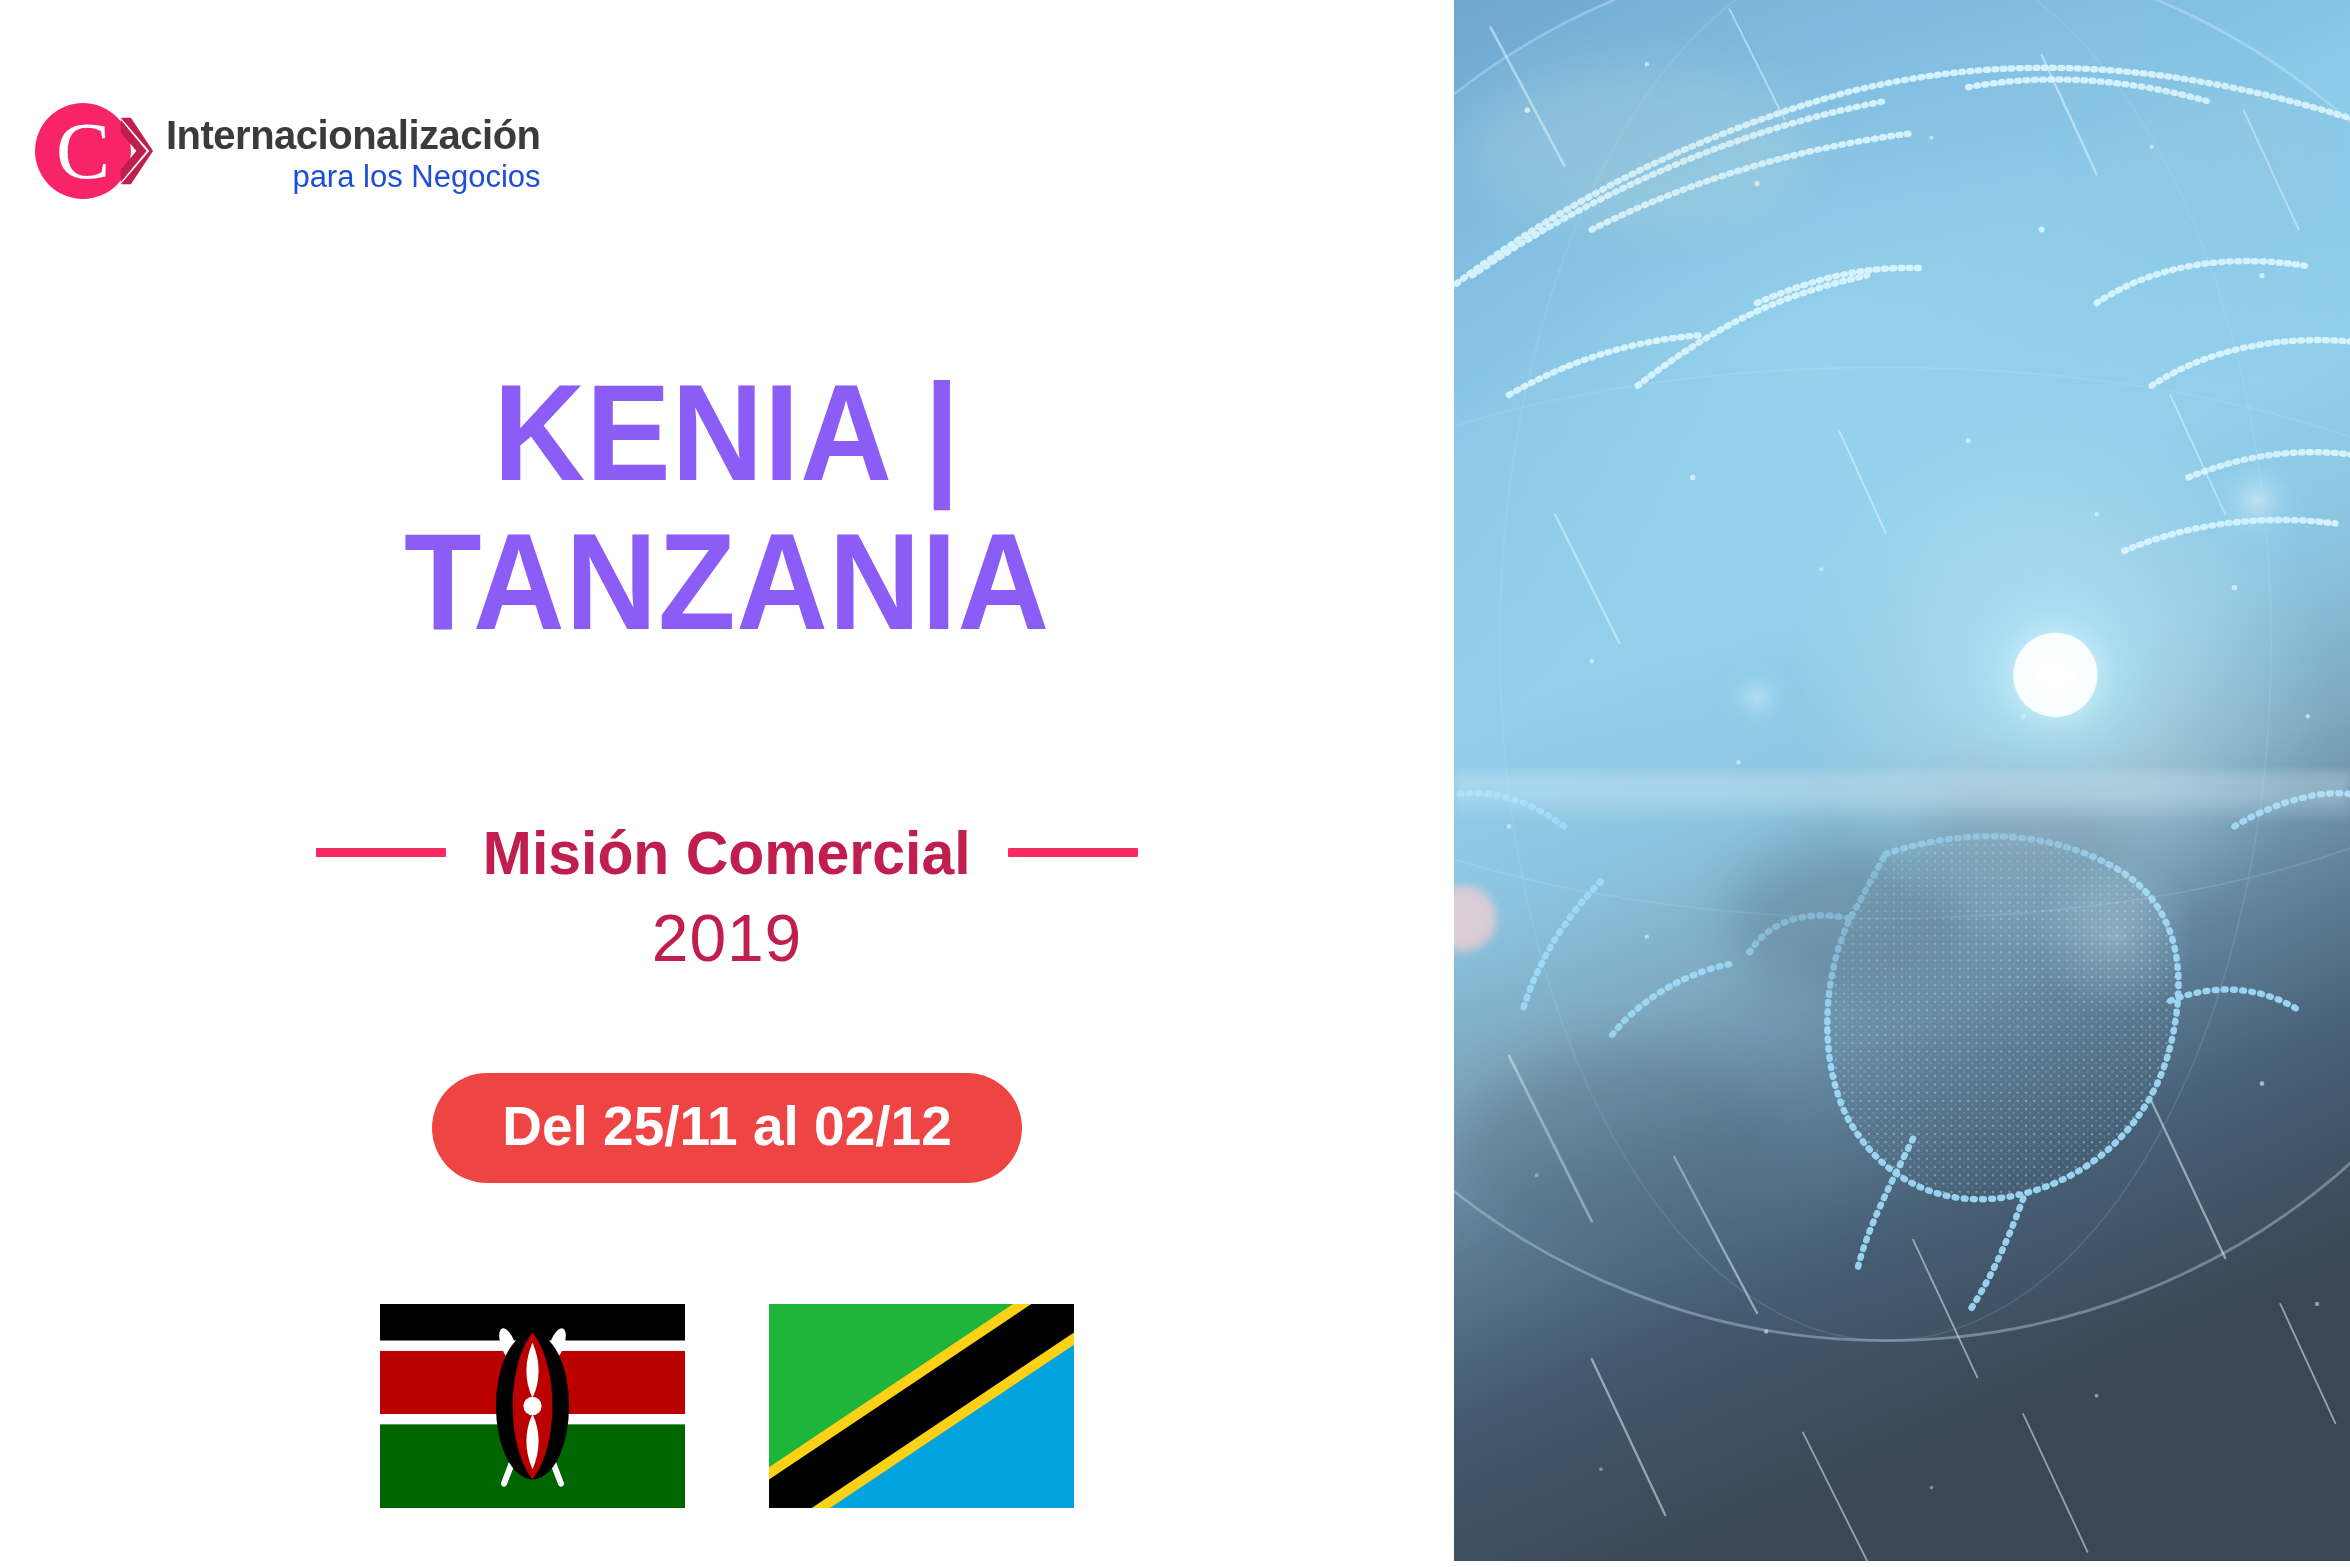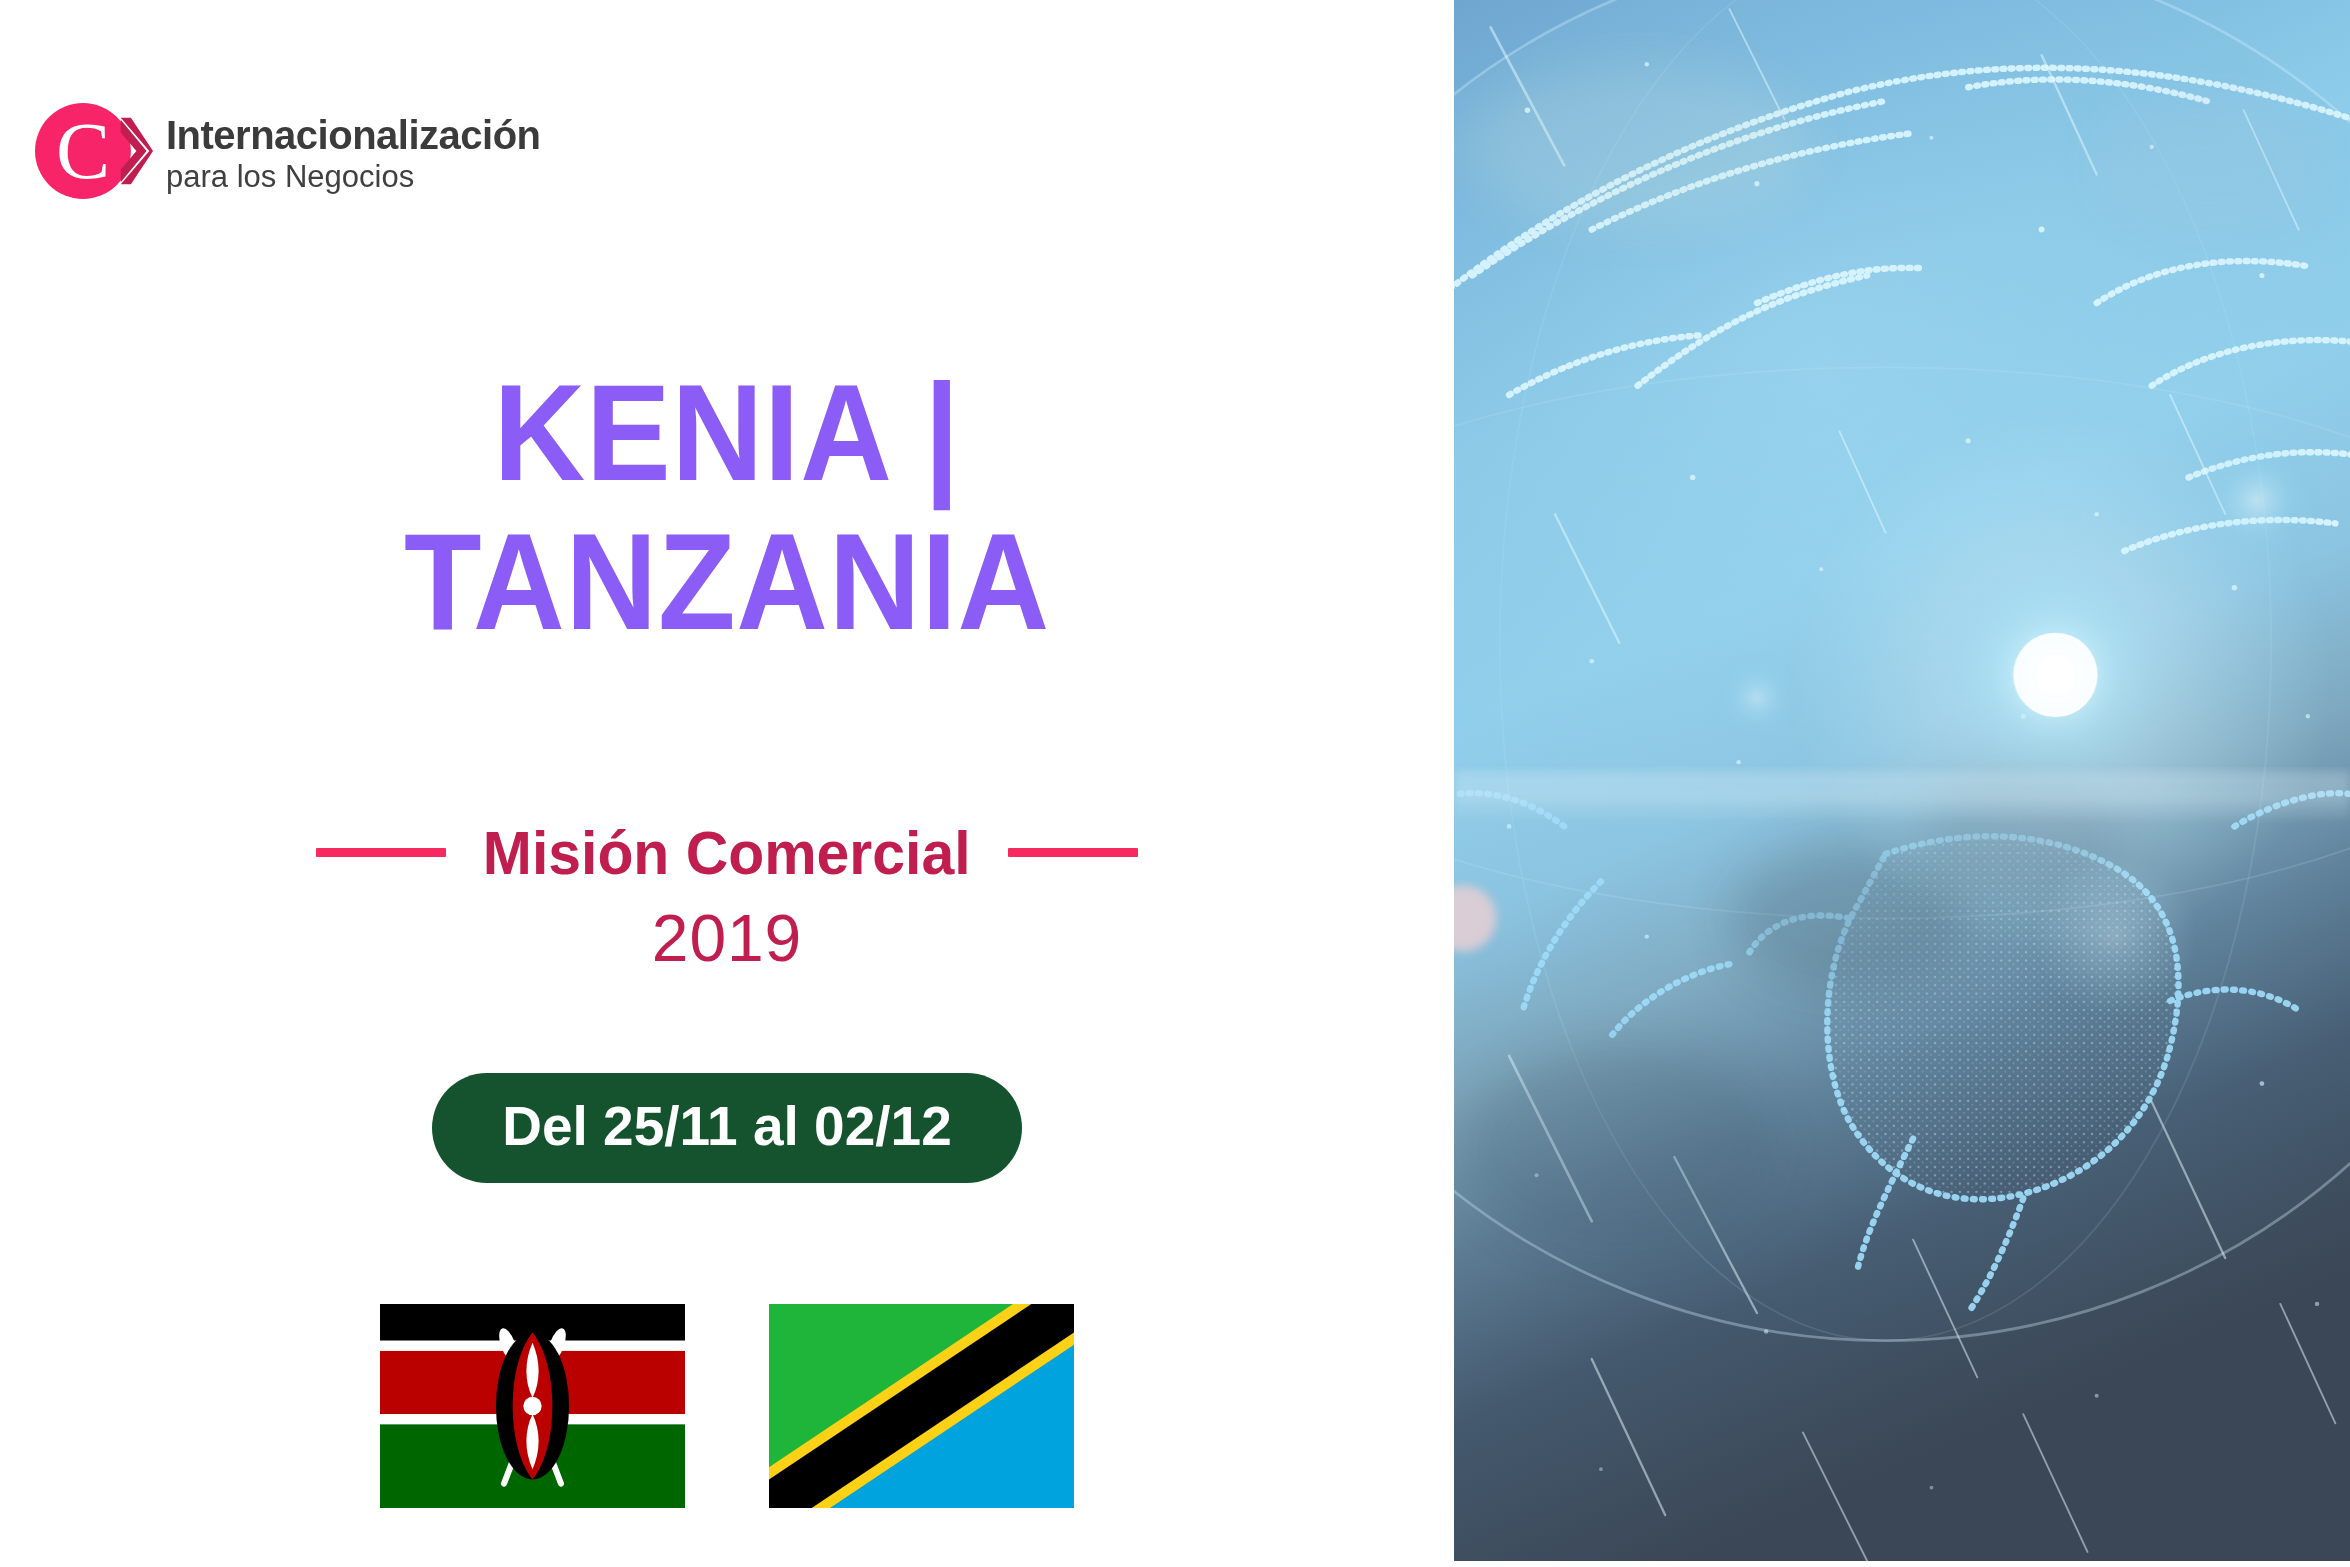--- a/index.html
+++ b/index.html
@@ -61,24 +61,25 @@
     font-weight: bold;
     color: #3b3b3b;
     letter-spacing: -0.5px;
     line-height: 1.05;
     white-space: nowrap;
   }
   .logo-sub {
     font-family: "Liberation Sans", sans-serif;
     font-size: 31px;
     font-weight: normal;
-    color: #404040;
+    color: #1d4ed8;
     margin-top: 5.5px;
     letter-spacing: 0px;
     white-space: nowrap;
+    text-align: right;
   }
 
   
   .headline {
     position: absolute;
     left: 0;
     top: 358px;
     width: 1454px;
     text-align: center;
     color: #8b5cf6;
@@ -138,21 +139,21 @@
   
   .date-wrap {
     position: absolute;
     left: 0;
     top: 1073px;
     width: 1454px;
     display: flex;
     justify-content: center;
   }
   .date-pill {
-    background: #14532d;
+    background: #ef4444;
     color: #ffffff;
     border-radius: 64px;
     padding: 26px 70px 29px 70px;
     font-family: "Liberation Sans Narrow", "Liberation Sans", sans-serif;
     font-weight: bold;
     font-size: 55px;
     letter-spacing: 0px;
     line-height: 1;
     white-space: nowrap;
   }

